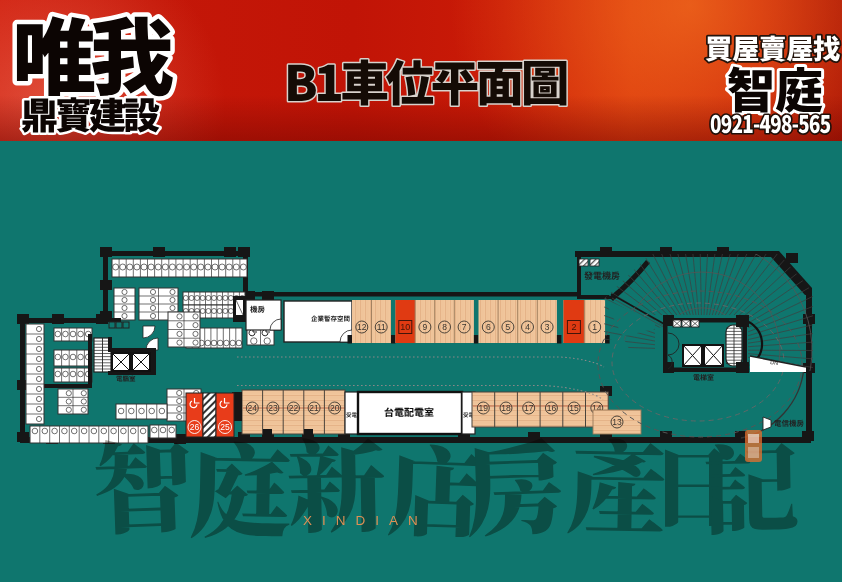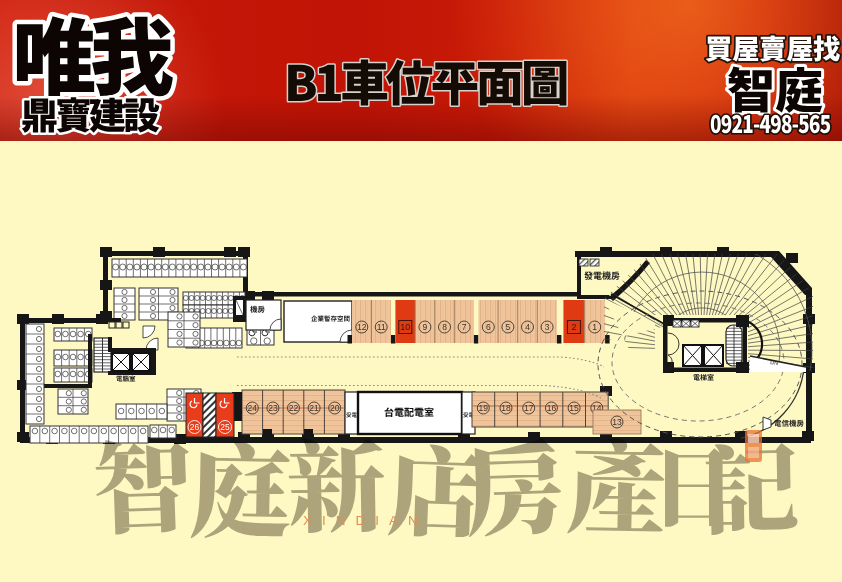--- a/index.html
+++ b/index.html
@@ -1,15 +1,15 @@
 <!DOCTYPE html>
 <html><head><meta charset="utf-8">
 <style>
 html,body{margin:0;padding:0;background:#fff;}
-#page{position:relative;width:842px;height:582px;overflow:hidden;background:#fef9c3;font-family:"Liberation Sans",sans-serif;}
+#page{position:relative;width:842px;height:582px;overflow:hidden;background:#0f766e;font-family:"Liberation Sans",sans-serif;}
 </style></head>
 <body>
 <div id="page">
 <svg width="842" height="582" viewBox="0 0 842 582">
 
 <defs>
 <linearGradient id="bg" x1="0" y1="0" x2="842" y2="0" gradientUnits="userSpaceOnUse">
 <stop offset="0" stop-color="#ce1d0d"></stop>
           <stop offset="0.18" stop-color="#c41708"></stop>
 <stop offset="0.42" stop-color="#c11406"></stop>

